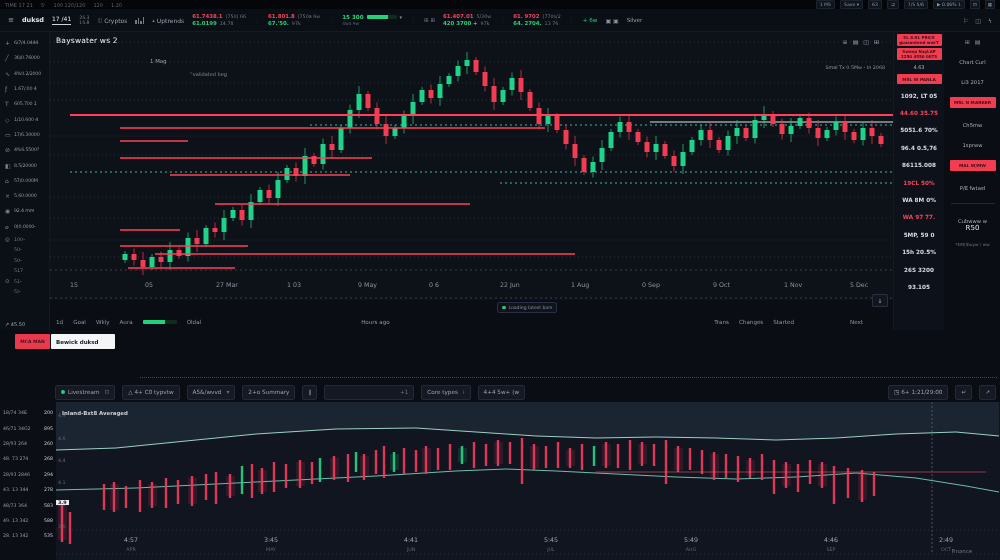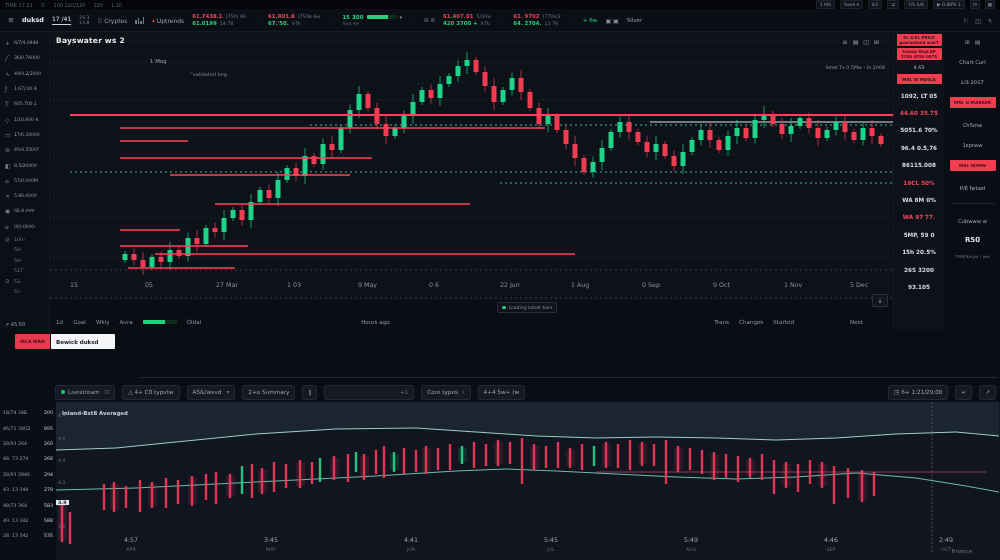--- a/index.html
+++ b/index.html
@@ -55,21 +55,21 @@
   .tool .ic{width:9px;color:#7b8492;font-size:6px;flex:none}
   .tool .tx{font-size:4.8px;color:#8d95a3;white-space:nowrap;letter-spacing:-.2px}
   .mini{display:flex;align-items:center;height:10.5px;padding-left:5px}
   .mini .ic{width:9px;color:#7b8492;font-size:5.5px}
   .mini .tx{font-size:4.8px;color:#6f7885}
   .sb-foot{position:absolute;bottom:3px;left:5px;font-size:5px;color:#9aa2af;white-space:nowrap}
 
   
   .chart-area{position:absolute;top:32px;left:50px;width:843px;height:268px;background:#0d1118;overflow:hidden}
   .chart-area svg{position:absolute;top:0;left:0}
-  .legend-t{position:absolute;left:6px;top:4px;font-size:7.5px;font-weight:bold;color:#eaedf1;letter-spacing:.2px}
+  .legend-t{position:absolute;left:6px;top:4px;font-size:7.5px;font-weight:normal;color:#eaedf1;letter-spacing:.2px}
   .legend-s1{position:absolute;left:100px;top:26px;font-size:5.4px;color:#9aa2b0}
   .legend-s2{position:absolute;left:140px;top:39px;font-size:5px;color:#7e8795}
   .corner-icons{position:absolute;right:14px;top:6px;display:flex;gap:5px;color:#99a2b0;font-size:6px}
   .chart-note{position:absolute;right:8px;top:33px;font-size:4.8px;color:#8d95a3}
 
   .chart-foot{position:absolute;top:300px;left:50px;width:843px;height:13px}
   .pill{position:absolute;left:447px;top:2px;display:flex;align-items:center;gap:3px;height:9px;
     padding:0 4px;border:1px solid #273040;border-radius:2px;background:#0f141c;font-size:4.6px;color:#8b93a0;white-space:nowrap}
   .pill .dot{width:3.5px;height:3.5px;border-radius:2px;background:#23d17c}
   .dl{position:absolute;left:822px;top:-6px;width:14px;height:11px;border:1px solid #273040;
@@ -94,21 +94,21 @@
   .pp-val.red{color:#f4465c}
 
   
   .right-panel{position:absolute;top:32px;left:945px;width:55px;height:298px;background:#0a0e14;
     display:flex;flex-direction:column;align-items:center;font-size:5.2px;color:#aab2be;text-align:center}
   .rp-icons{display:flex;gap:5px;color:#8b94a1;font-size:6px;margin-top:6px}
   .rp-text{margin-top:14px;white-space:nowrap}
   .rp-btn{margin-top:12px;width:46px;height:11px;background:#f23c50;color:#401019;font-size:4.3px;font-weight:bold;
     display:flex;align-items:center;justify-content:center;border-radius:1px}
   .rp-div{margin-top:12px;width:44px;border-top:1px solid #222a37}
-  .rp-big{margin-top:12px;font-size:7px;font-weight:bold;color:#dfe4ea}
+  .rp-big{margin-top:0;font-size:7px;font-weight:normal;color:#dfe4ea}
   .rp-tiny{margin-top:10px;font-size:4.3px;color:#6e7784}
 
   
   .sell-btn{position:absolute;left:15px;top:334px;width:35px;height:15px;background:#e73a4e;color:#4a1019;
     font-size:4.5px;font-weight:bold;display:flex;align-items:center;justify-content:center;border-radius:1px}
   .sell-field{position:absolute;left:51px;top:334px;width:64px;height:15px;background:#f4f5f7;color:#181b21;
     font-size:5.5px;font-weight:bold;display:flex;align-items:center;padding-left:5px;box-sizing:border-box;border-radius:1px}
 
   .divider{position:absolute;top:377px;left:140px;right:3px;border-top:1px dotted #3e4657}
 

